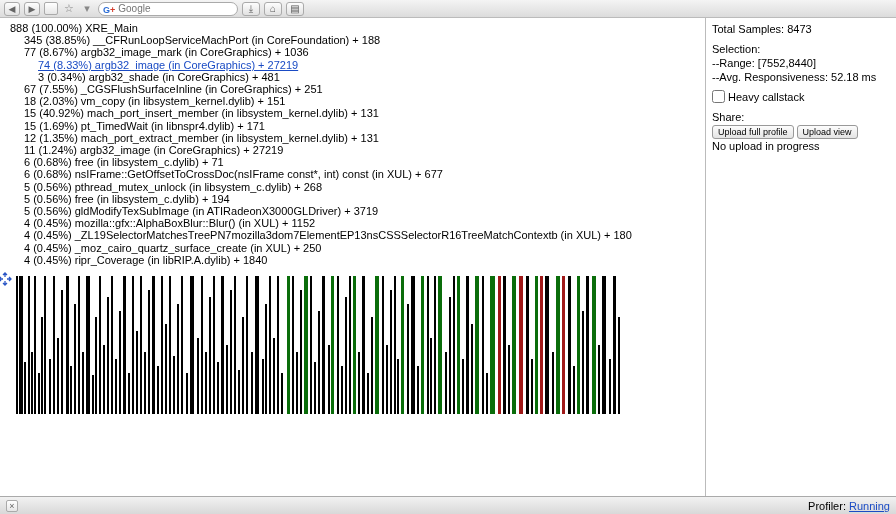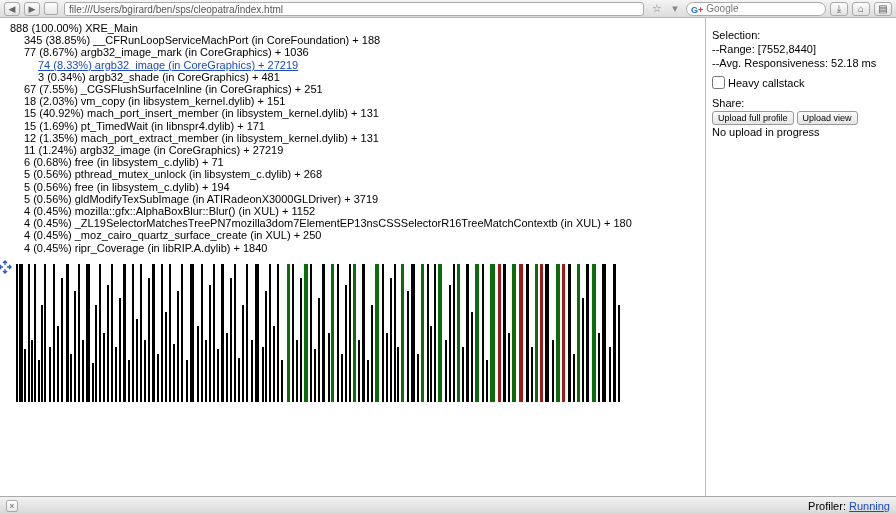--- a/index.html
+++ b/index.html
@@ -38,21 +38,20 @@
   .status .fill { flex: 1; }
   .status a { color: #1a4bc4; text-decoration: underline; }
 </style>
 </head>
 <body>
 
 <div class="chrome">
   <div class="nav-btn">◀</div>
   <div class="nav-btn">▶</div>
   <div class="rlbtn"></div>
-  <div class="url">file:///Users/bgirard/ben/sps/cleopatra/index.html</div>
   <div class="star">☆</div>
   <div class="star">▾</div>
   <div class="search">
     <span><span class="g g-b">G</span><span class="g g-r">+</span></span>
     <input placeholder="Google" style="">
   </div>
   <div class="tool-btn">⤓</div>
   <div class="tool-btn">⌂</div>
   <div class="tool-btn">▤</div>
 </div>
@@ -65,20 +64,21 @@
         <div class="i1">77 (8.67%) argb32_image_mark (in CoreGraphics) + 1036</div>
         <div class="i2 sel"><a href="#">74 (8.33%) argb32_image (in CoreGraphics) + 27219</a></div>
         <div class="i2">3 (0.34%) argb32_shade (in CoreGraphics) + 481</div>
         <div class="i1">67 (7.55%) _CGSFlushSurfaceInline (in CoreGraphics) + 251</div>
         <div class="i1">18 (2.03%) vm_copy (in libsystem_kernel.dylib) + 151</div>
         <div class="i1">15 (40.92%) mach_port_insert_member (in libsystem_kernel.dylib) + 131</div>
         <div class="i1">15 (1.69%) pt_TimedWait (in libnspr4.dylib) + 171</div>
         <div class="i1">12 (1.35%) mach_port_extract_member (in libsystem_kernel.dylib) + 131</div>
         <div class="i1">11 (1.24%) argb32_image (in CoreGraphics) + 27219</div>
         <div class="i1">6 (0.68%) free (in libsystem_c.dylib) + 71</div>
+        <div class="i1">6 (0.68%) nsIFrame::GetOffsetToCrossDoc(nsIFrame const*, int) const (in XUL) + 677</div>
         <div class="i1">5 (0.56%) pthread_mutex_unlock (in libsystem_c.dylib) + 268</div>
         <div class="i1">5 (0.56%) free (in libsystem_c.dylib) + 194</div>
         <div class="i1">5 (0.56%) gldModifyTexSubImage (in ATIRadeonX3000GLDriver) + 3719</div>
         <div class="i1">4 (0.45%) mozilla::gfx::AlphaBoxBlur::Blur() (in XUL) + 1152</div>
         <div class="i1">4 (0.45%) _ZL19SelectorMatchesTreePN7mozilla3dom7ElementEP13nsCSSSelectorR16TreeMatchContextb (in XUL) + 180</div>
         <div class="i1">4 (0.45%) _moz_cairo_quartz_surface_create (in XUL) + 250</div>
         <div class="i1">4 (0.45%) ripr_Coverage (in libRIP.A.dylib) + 1840</div>
       </div>
     <div class="flame-wrap">
       <div class="handle">
@@ -224,20 +224,21 @@
           <div class="bar" style="left: 575.52px; width: 4px; top: 0px; background: rgb(10, 109, 10);"></div>
           <div class="bar" style="left: 582.12px; width: 2px; top: 69px; background: rgb(0, 0, 0);"></div>
           <div class="bar" style="left: 586.08px; width: 4px; top: 0px; background: rgb(0, 0, 0);"></div>
           <div class="bar" style="left: 592.68px; width: 2px; top: 82.8px; background: rgb(0, 0, 0);"></div>
           <div class="bar" style="left: 596.64px; width: 3px; top: 0px; background: rgb(0, 0, 0);"></div>
           <div class="bar" style="left: 601.92px; width: 2px; top: 41.4px; background: rgb(0, 0, 0);"></div>
         </div>
     </div>
   </div>
   <div class="right">
+    <div><span>Total Samples:</span> <span>8473</span></div>
     <div class="sep"></div>
     <div>Selection:</div>
     <div><span>--Range:</span> <span>[7552,8440]</span></div>
     <div><span>--Avg. Responsiveness:</span> <span>52.18 ms</span></div>
     <div class="sep"></div>
     <div><input type="checkbox" style=""><span>Heavy callstack</span></div>
     <div class="sep"></div>
     <div>Share:</div>
     <div>
       <button>Upload full profile</button><button>Upload view</button>

